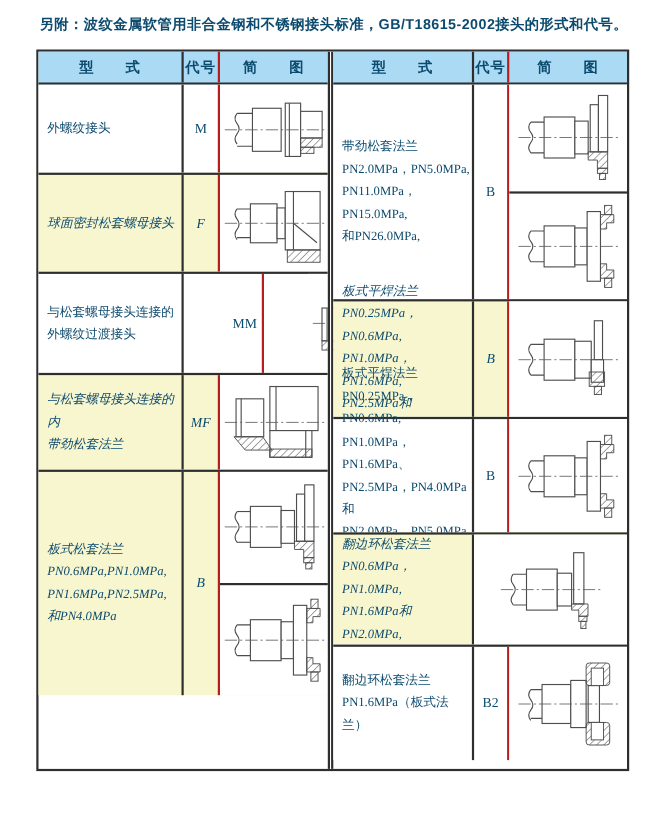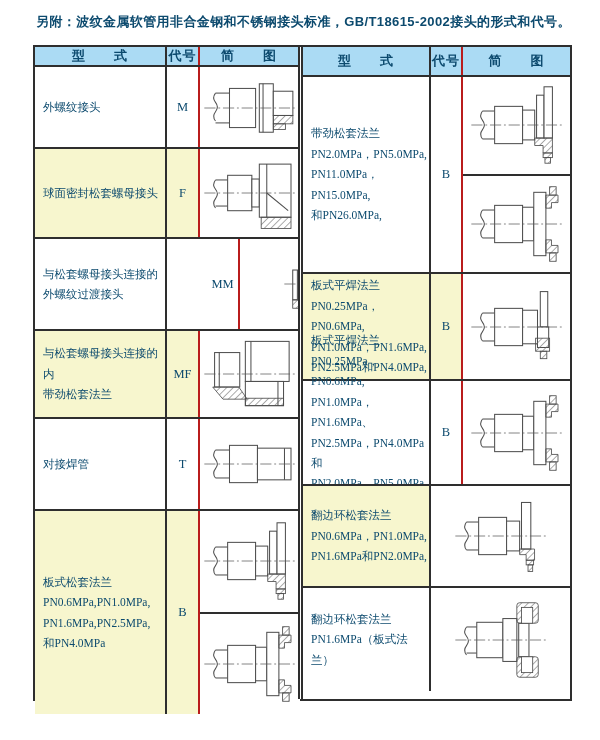--- a/index.html
+++ b/index.html
@@ -22,21 +22,21 @@
   .cell.type{border-right:2px solid #2e2e2e;}
   .cell.code{border-right:2px solid #b91c1c;display:flex;align-items:center;justify-content:center;}
   .half.left .cell.type{flex:0 0 132px;}
   .half.left .cell.code{flex:0 0 33px;}
   .half.right .cell.type{flex:0 0 128px;}
   .half.right .cell.code{flex:0 0 32px;}
   .cell.diag{flex:1;display:flex;flex-direction:column;}
   .rows{display:flex;flex-direction:column;flex:1;}
   .row{display:flex;box-sizing:border-box;background:#fff;}
   .row + .row{border-top:2px solid #2e2e2e;}
-  .row.yellow{background:#f7f6ce;}
+  .row.yellow{background:#f7f6ce;font-style:italic;}
   .row .cell.type{display:flex;align-items:center;padding:4px 2px 4px 8px;}
   .typ-txt{font-family:"Liberation Serif",serif;font-size:11.5px;line-height:1.78;
            white-space:pre-line;}
   .code-txt{font-family:"Liberation Serif",serif;font-size:12.5px;}
   .subdiag{flex:1;display:flex;align-items:center;justify-content:center;background:#fff;}
   .subdiag + .subdiag{border-top:2px solid #2e2e2e;}
   svg .ln{fill:#ffffff;stroke:#4d4d4d;stroke-width:1.1;}
   svg .lnp{fill:none;stroke:#4d4d4d;stroke-width:1.1;}
   svg .lns{stroke:#4d4d4d;stroke-width:1.1;}
   svg .ht{fill:url(#hatch);stroke:#4d4d4d;stroke-width:0.9;}
@@ -153,41 +153,20 @@
                   <line class="lns" x1="53" y1="9" x2="53" y2="52"></line>
                   <rect class="ln" x="47" y="52" width="41" height="26"></rect>
                   <line class="lns" x1="82" y1="52" x2="82" y2="78"></line>
                   <polygon class="ht" points="12,58 40,58 49,71 23,71"></polygon>
                   <rect class="ht" x="47" y="70" width="41" height="8"></rect>
                   <line x1="3" y1="44" x2="101" y2="44" class="cl"></line>
                 </svg>
               </div>
             </div>
           </div>
-          <div class="row" style="height: 92px;">
-            <div class="cell type">
-              <span class="typ-txt">对接焊管</span>
-            </div>
-            <div class="cell code">
-              <span class="code-txt">T</span>
-            </div>
-            <div class="cell diag">
-              <div class="subdiag">
-                <svg viewBox="0 0 104 88" width="100" height="82">
-                  <path class="lnp" d="M15,29 q-4,5 0,10 q4,5 0,10 q-4,5 0,10"></path>
-                  <line class="lns" x1="15" y1="29" x2="30" y2="29"></line>
-                  <line class="lns" x1="15" y1="59" x2="30" y2="59"></line>
-                  <rect class="ln" x="30" y="24" width="30" height="40"></rect>
-                  <rect class="ln" x="60" y="27" width="36" height="34"></rect>
-                  <line class="lns" x1="89" y1="27" x2="89" y2="61"></line>
-                  <line x1="3" y1="44" x2="101" y2="44" class="cl"></line>
-                </svg>
-              </div>
-            </div>
-          </div>
           <div class="row yellow" style="height: 205px;">
             <div class="cell type">
               <span class="typ-txt">板式松套法兰
 PN0.6MPa,PN1.0MPa,
 PN1.6MPa,PN2.5MPa,
 和PN4.0MPa</span>
             </div>
             <div class="cell code">
               <span class="code-txt">B</span>
             </div>
@@ -356,20 +335,23 @@
                   <rect class="ht" x="81" y="75" width="5" height="7"></rect>
                   <line x1="3" y1="44" x2="101" y2="44" class="cl"></line>
                 </svg>
               </div>
             </div>
           </div>
           <div class="row" style="height: 105px;">
             <div class="cell type">
               <span class="typ-txt">翻边环松套法兰
 PN1.6MPa（板式法兰）</span>
+            </div>
+            <div class="cell code">
+              <span class="code-txt">B2</span>
             </div>
             <div class="cell diag">
               <div class="subdiag">
                 <svg viewBox="0 0 104 88" width="100" height="82">
                   <path class="lnp" d="M15,30 q-4,5 0,10 q4,5 0,10 q-4,5 0,10"></path>
                   <line class="lns" x1="15" y1="30" x2="26" y2="30"></line>
                   <line class="lns" x1="15" y1="58" x2="26" y2="58"></line>
                   <rect class="ln" x="26" y="25" width="28" height="38"></rect>
                   <rect class="ln" x="54" y="21" width="15" height="46"></rect>
                   <rect class="ln" x="71" y="26" width="11" height="36"></rect>

